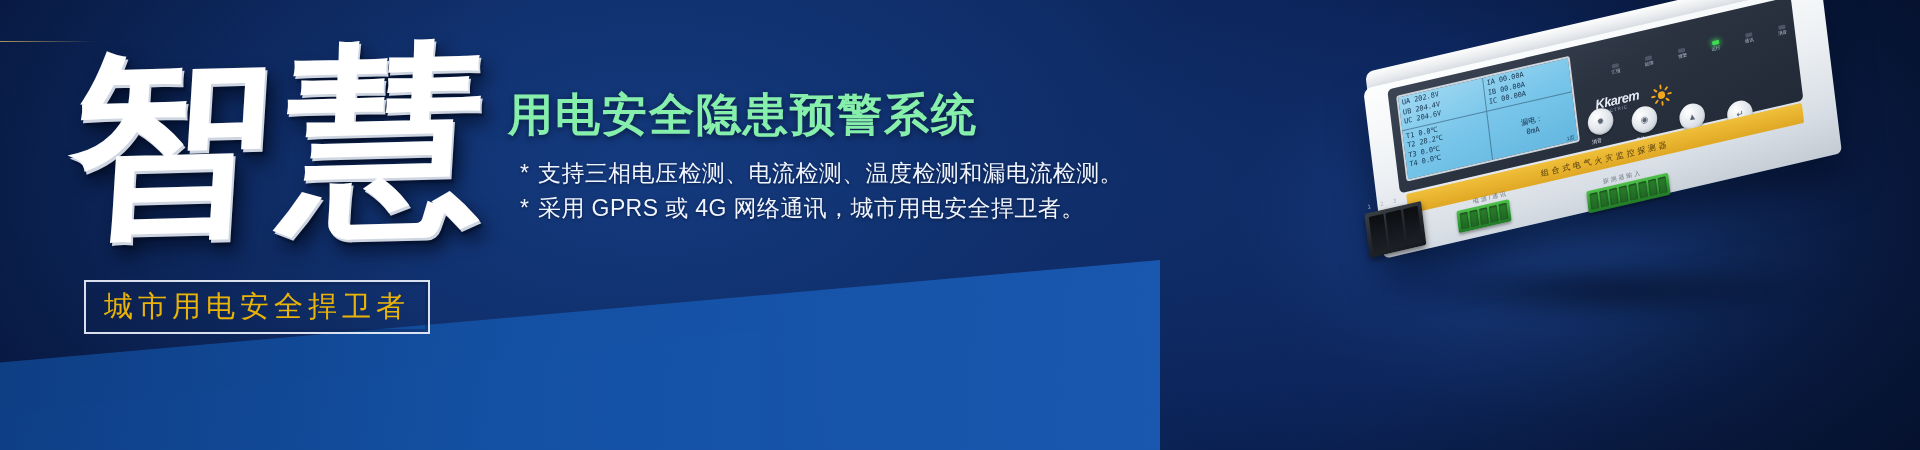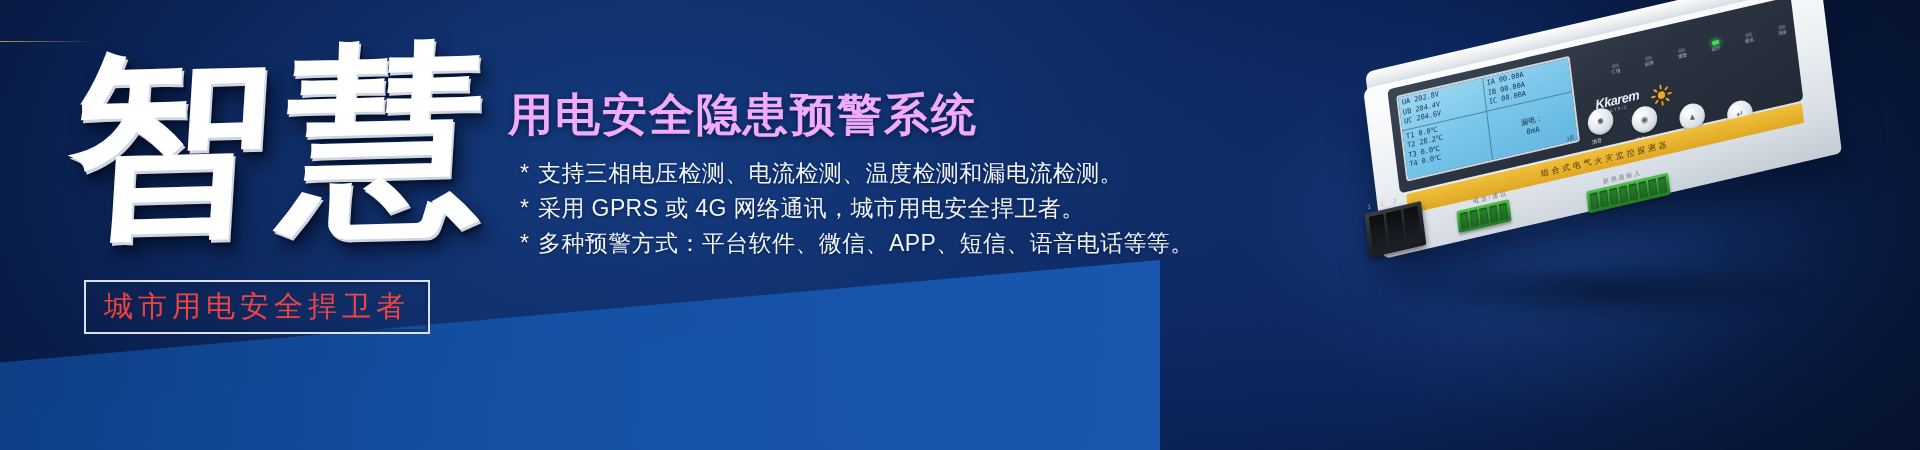--- a/index.html
+++ b/index.html
@@ -96,38 +96,38 @@
     left: 12px;
     top: 258px;
     border: 2px solid rgba(235,240,250,0.92);
     padding: 7px 18px 9px 18px;
     box-sizing: border-box;
     box-shadow: inset 0 0 0 3px rgba(10,35,85,0.45);
   }
   .tagline-text {
     font-size: 29px;
     line-height: 34px;
-    color: #ef4444;
+    color: #eab308;
     letter-spacing: 5px;
     white-space: nowrap;
     font-weight: 400;
   }
 
   
   .copy {
     position: absolute;
     left: 508px;
     top: 86px;
     width: 800px;
   }
   .headline {
     font-size: 45px;
     line-height: 58px;
     font-weight: 700;
-    color: #f0abfc;
+    color: #86efac;
     letter-spacing: 2px;
     white-space: nowrap;
     text-shadow: 0 2px 6px rgba(2,10,30,0.6);
     margin-bottom: 12px;
   }
   .bullets {
     list-style: none;
     margin: 12px;
     padding: 0;
   }
@@ -424,21 +424,20 @@
     <div class="tagline-box">
       <div class="tagline-text">城市用电安全捍卫者</div>
     </div>
   </div>
 
   <div class="copy">
     <div class="headline">用电安全隐患预警系统</div>
     <ul class="bullets">
       <li><span class="star">*</span><span>支持三相电压检测、电流检测、温度检测和漏电流检测。</span></li>
       <li><span class="star">*</span><span>采用 GPRS 或 4G 网络通讯，城市用电安全捍卫者。</span></li>
-      <li><span class="star">*</span><span>多种预警方式：平台软件、微信、APP、短信、语音电话等等。</span></li>
     </ul>
   </div>
 
   <div class="device-stage">
     <div class="dev-shadow"></div>
     <div class="device">
       <div class="dev-top"></div>
       <div class="dev-body"></div>
 
       <div class="faceplate">

